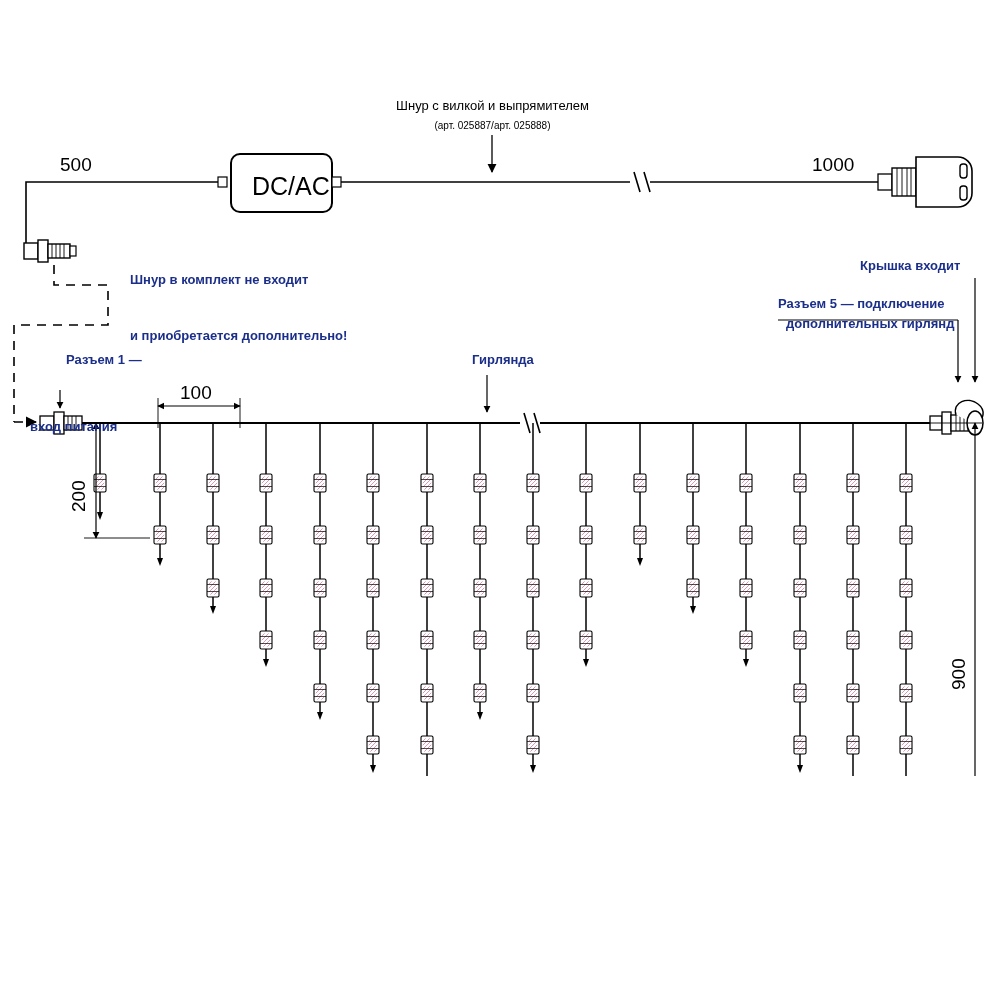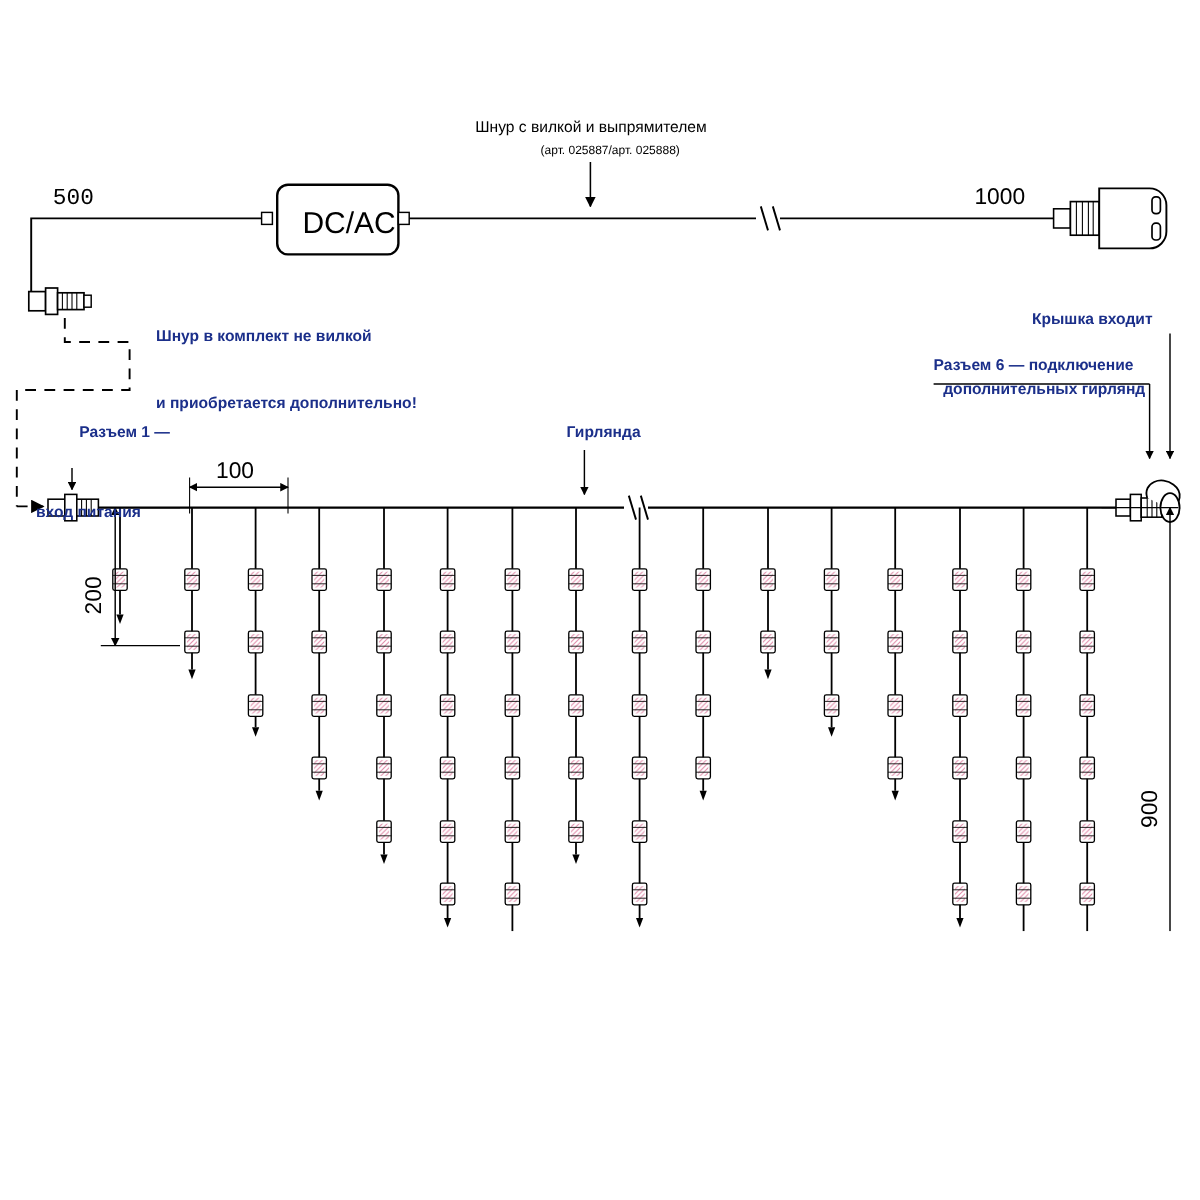--- a/index.html
+++ b/index.html
@@ -299,38 +299,38 @@
     <line x1="975" y1="278" x2="975" y2="300" stroke="#000" stroke-width="1.2"></line>
     <line x1="975" y1="300" x2="975" y2="382" stroke="#000" stroke-width="1.2" marker-end="url(#arrS)"></line>
 
     <path d="M 778 320 L 958 320" fill="none" stroke="#000" stroke-width="1.2"></path>
     <line x1="958" y1="320" x2="958" y2="382" stroke="#000" stroke-width="1.2" marker-end="url(#arrS)"></line>
 
     <line x1="60" y1="390" x2="60" y2="408" stroke="#000" stroke-width="1.2" marker-end="url(#arrS)"></line>
   </svg>
 
   <div class="lbl note-black" style="left:360px; top:98px; text-align:center; width:265px;">Шнур с вилкой и выпрямителем</div>
-  <div class="lbl note-small" style="left:376px; top:120px; text-align:center; width:265px;">(арт. 025887/арт. 025888)</div>
+  <div class="lbl note-small" style="left:360px; top:120px; text-align:center; width:265px;">(арт. 025887/арт. 025888)</div>
 
   <div class="dcac" style="left:252px; top:172px;">DC/AC</div>
 
-  <div class="lbl dim" style="left:44px; top:154px;font-family:Liberation Mono, monospace;">500</div>
+  <div class="lbl dim" style="left:60px; top:154px;">500</div>
   <div class="lbl dim" style="left:812px; top:154px;">1000</div>
 
-  <div class="lbl note-blue" style="left:130px; top:272px;">Шнур в комплект не вилкой</div>
+  <div class="lbl note-blue" style="left:130px; top:272px;">Шнур в комплект не входит</div>
   <div class="lbl note-blue" style="left:130px; top:296px;margin-top:32px;">и приобретается дополнительно!</div>
 
   <div class="lbl note-blue" style="left:30px; top:352px;padding-left:36px;">Разъем 1 —</div>
   <div class="lbl note-blue" style="left:30px; top:372px;margin-top:47px;">вход питания</div>
 
   <div class="lbl note-blue" style="left:472px; top:352px;">Гирлянда</div>
 
   <div class="lbl note-blue" style="left:860px; top:258px;">Крышка входит</div>
 
-  <div class="lbl note-blue" style="left:778px; top:296px;">Разъем 6 — подключение</div>
+  <div class="lbl note-blue" style="left:778px; top:296px;">Разъем 5 — подключение</div>
   <div class="lbl note-blue" style="left:786px; top:316px;">дополнительных гирлянд</div>
 
   <div class="lbl dim" style="left:180px; top:382px;">100</div>
 
   <div class="lbl dim rot90" style="left:68px; top:512px;">200</div>
 
   <div class="lbl dim rot90" style="left:948px; top:690px;">900</div>
 
   <div class="lbl dim" style="left:505px; top:944px; font-size:21px;">6600</div>
 

